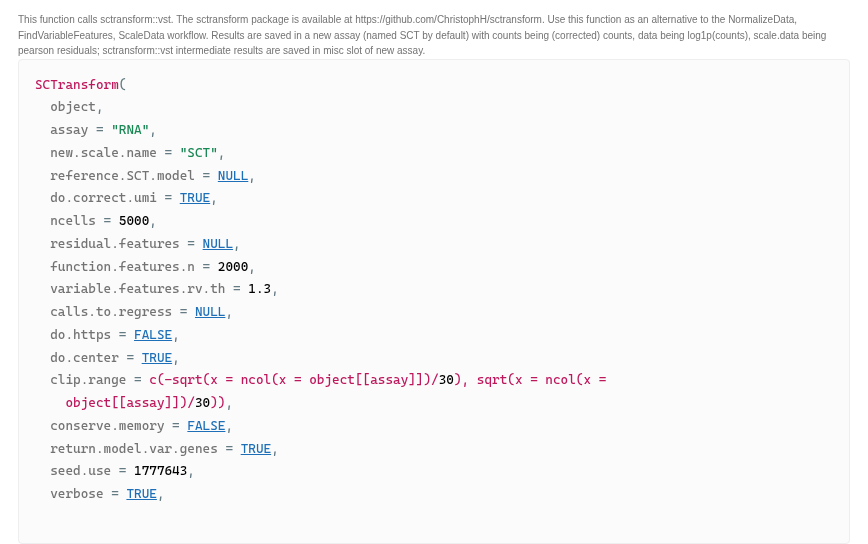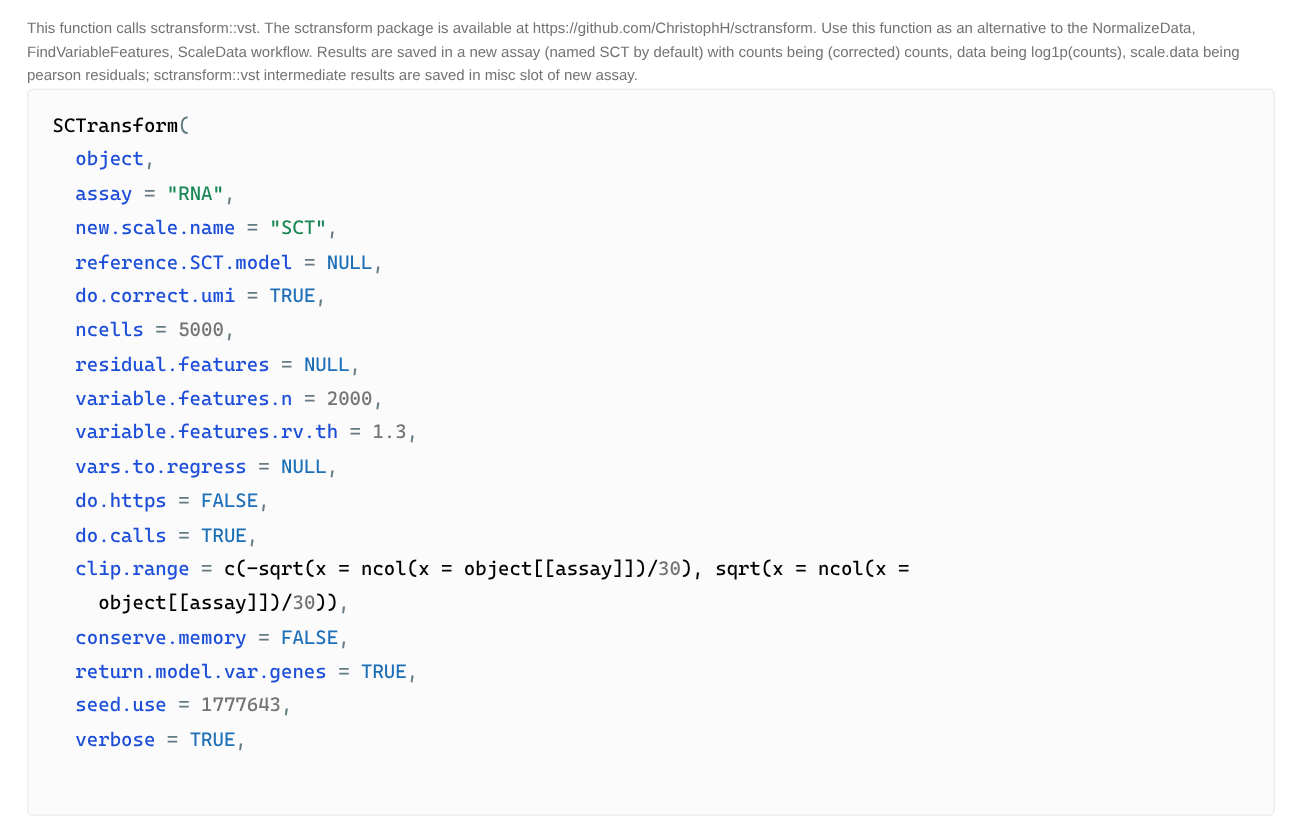--- a/index.html
+++ b/index.html
@@ -23,47 +23,47 @@
     border-radius: 4px;
     padding: 14px 16px 14px 16px;
     margin: 0;
     font-family: "Cascadia Mono", Consolas, "DejaVu Sans Mono", Menlo, monospace;
     font-size: 13px;
     line-height: 1.75;
     color: #393f46;
     white-space: pre;
     overflow-x: auto;
   }
-  .fn   { color: #000000; }          
+  .fn   { color: #be185d; }          
   .op   { color: #657b83; }          
   .str  { color: #198754; }          
-  .kw   { color: #1d6fb8; }          
-  .num  { color: #737373; }          
-  .arg  { color: #1d4ed8; margin-top: 32px; }
+  .kw   { color: #1d6fb8; text-decoration: underline; }          
+  .num  { color: #000000; }          
+  .arg  { color: #737373; margin-top: 32px; }
 </style>
 </head>
 <body>
 
 <div class="description">
   <span>This function calls sctransform::vst. The sctransform package is available at https://github.com/ChristophH/sctransform. Use this function as an alternative to the NormalizeData, FindVariableFeatures, ScaleData workflow. Results are saved in a new assay (named SCT by default) with counts being (corrected) counts, data being log1p(counts), scale.data being pearson residuals; sctransform::vst intermediate results are saved in misc slot of new assay.</span>
 </div>
 
 <pre class="codeblock"><span class="fn">SCTransform</span><span class="op">(</span>
   <span class="arg">object</span><span class="op">,</span>
   <span class="arg">assay</span><span class="op"> = </span><span class="str">"RNA"</span><span class="op">,</span>
   <span class="arg">new.scale.name</span><span class="op"> = </span><span class="str">"SCT"</span><span class="op">,</span>
   <span class="arg">reference.SCT.model</span><span class="op"> = </span><span class="kw">NULL</span><span class="op">,</span>
   <span class="arg">do.correct.umi</span><span class="op"> = </span><span class="kw">TRUE</span><span class="op">,</span>
   <span class="arg">ncells</span><span class="op"> = </span><span class="num">5000</span><span class="op">,</span>
   <span class="arg">residual.features</span><span class="op"> = </span><span class="kw">NULL</span><span class="op">,</span>
-  <span class="arg">variable.features.n</span><span class="op"> = </span><span class="num">2000</span><span class="op">,</span>
+  <span class="arg">function.features.n</span><span class="op"> = </span><span class="num">2000</span><span class="op">,</span>
   <span class="arg">variable.features.rv.th</span><span class="op"> = </span><span class="num">1.3</span><span class="op">,</span>
-  <span class="arg">vars.to.regress</span><span class="op"> = </span><span class="kw">NULL</span><span class="op">,</span>
+  <span class="arg">calls.to.regress</span><span class="op"> = </span><span class="kw">NULL</span><span class="op">,</span>
   <span class="arg">do.https</span><span class="op"> = </span><span class="kw">FALSE</span><span class="op">,</span>
-  <span class="arg">do.calls</span><span class="op"> = </span><span class="kw">TRUE</span><span class="op">,</span>
+  <span class="arg">do.center</span><span class="op"> = </span><span class="kw">TRUE</span><span class="op">,</span>
   <span class="arg">clip.range</span><span class="op"> = </span><span class="fn">c(-sqrt(x = ncol(x = object[[assay]])/</span><span class="num">30</span><span class="fn">), sqrt(x = ncol(x =</span>
 <span class="fn">    object[[assay]])/</span><span class="num">30</span><span class="fn">))</span><span class="op">,</span>
   <span class="arg">conserve.memory</span><span class="op"> = </span><span class="kw">FALSE</span><span class="op">,</span>
   <span class="arg">return.model.var.genes</span><span class="op"> = </span><span class="kw">TRUE</span><span class="op">,</span>
   <span class="arg">seed.use</span><span class="op"> = </span><span class="num">1777643</span><span class="op">,</span>
   <span class="arg">verbose</span><span class="op"> = </span><span class="kw">TRUE</span><span class="op">,</span>
   
 </pre>
 
 </body></html>

